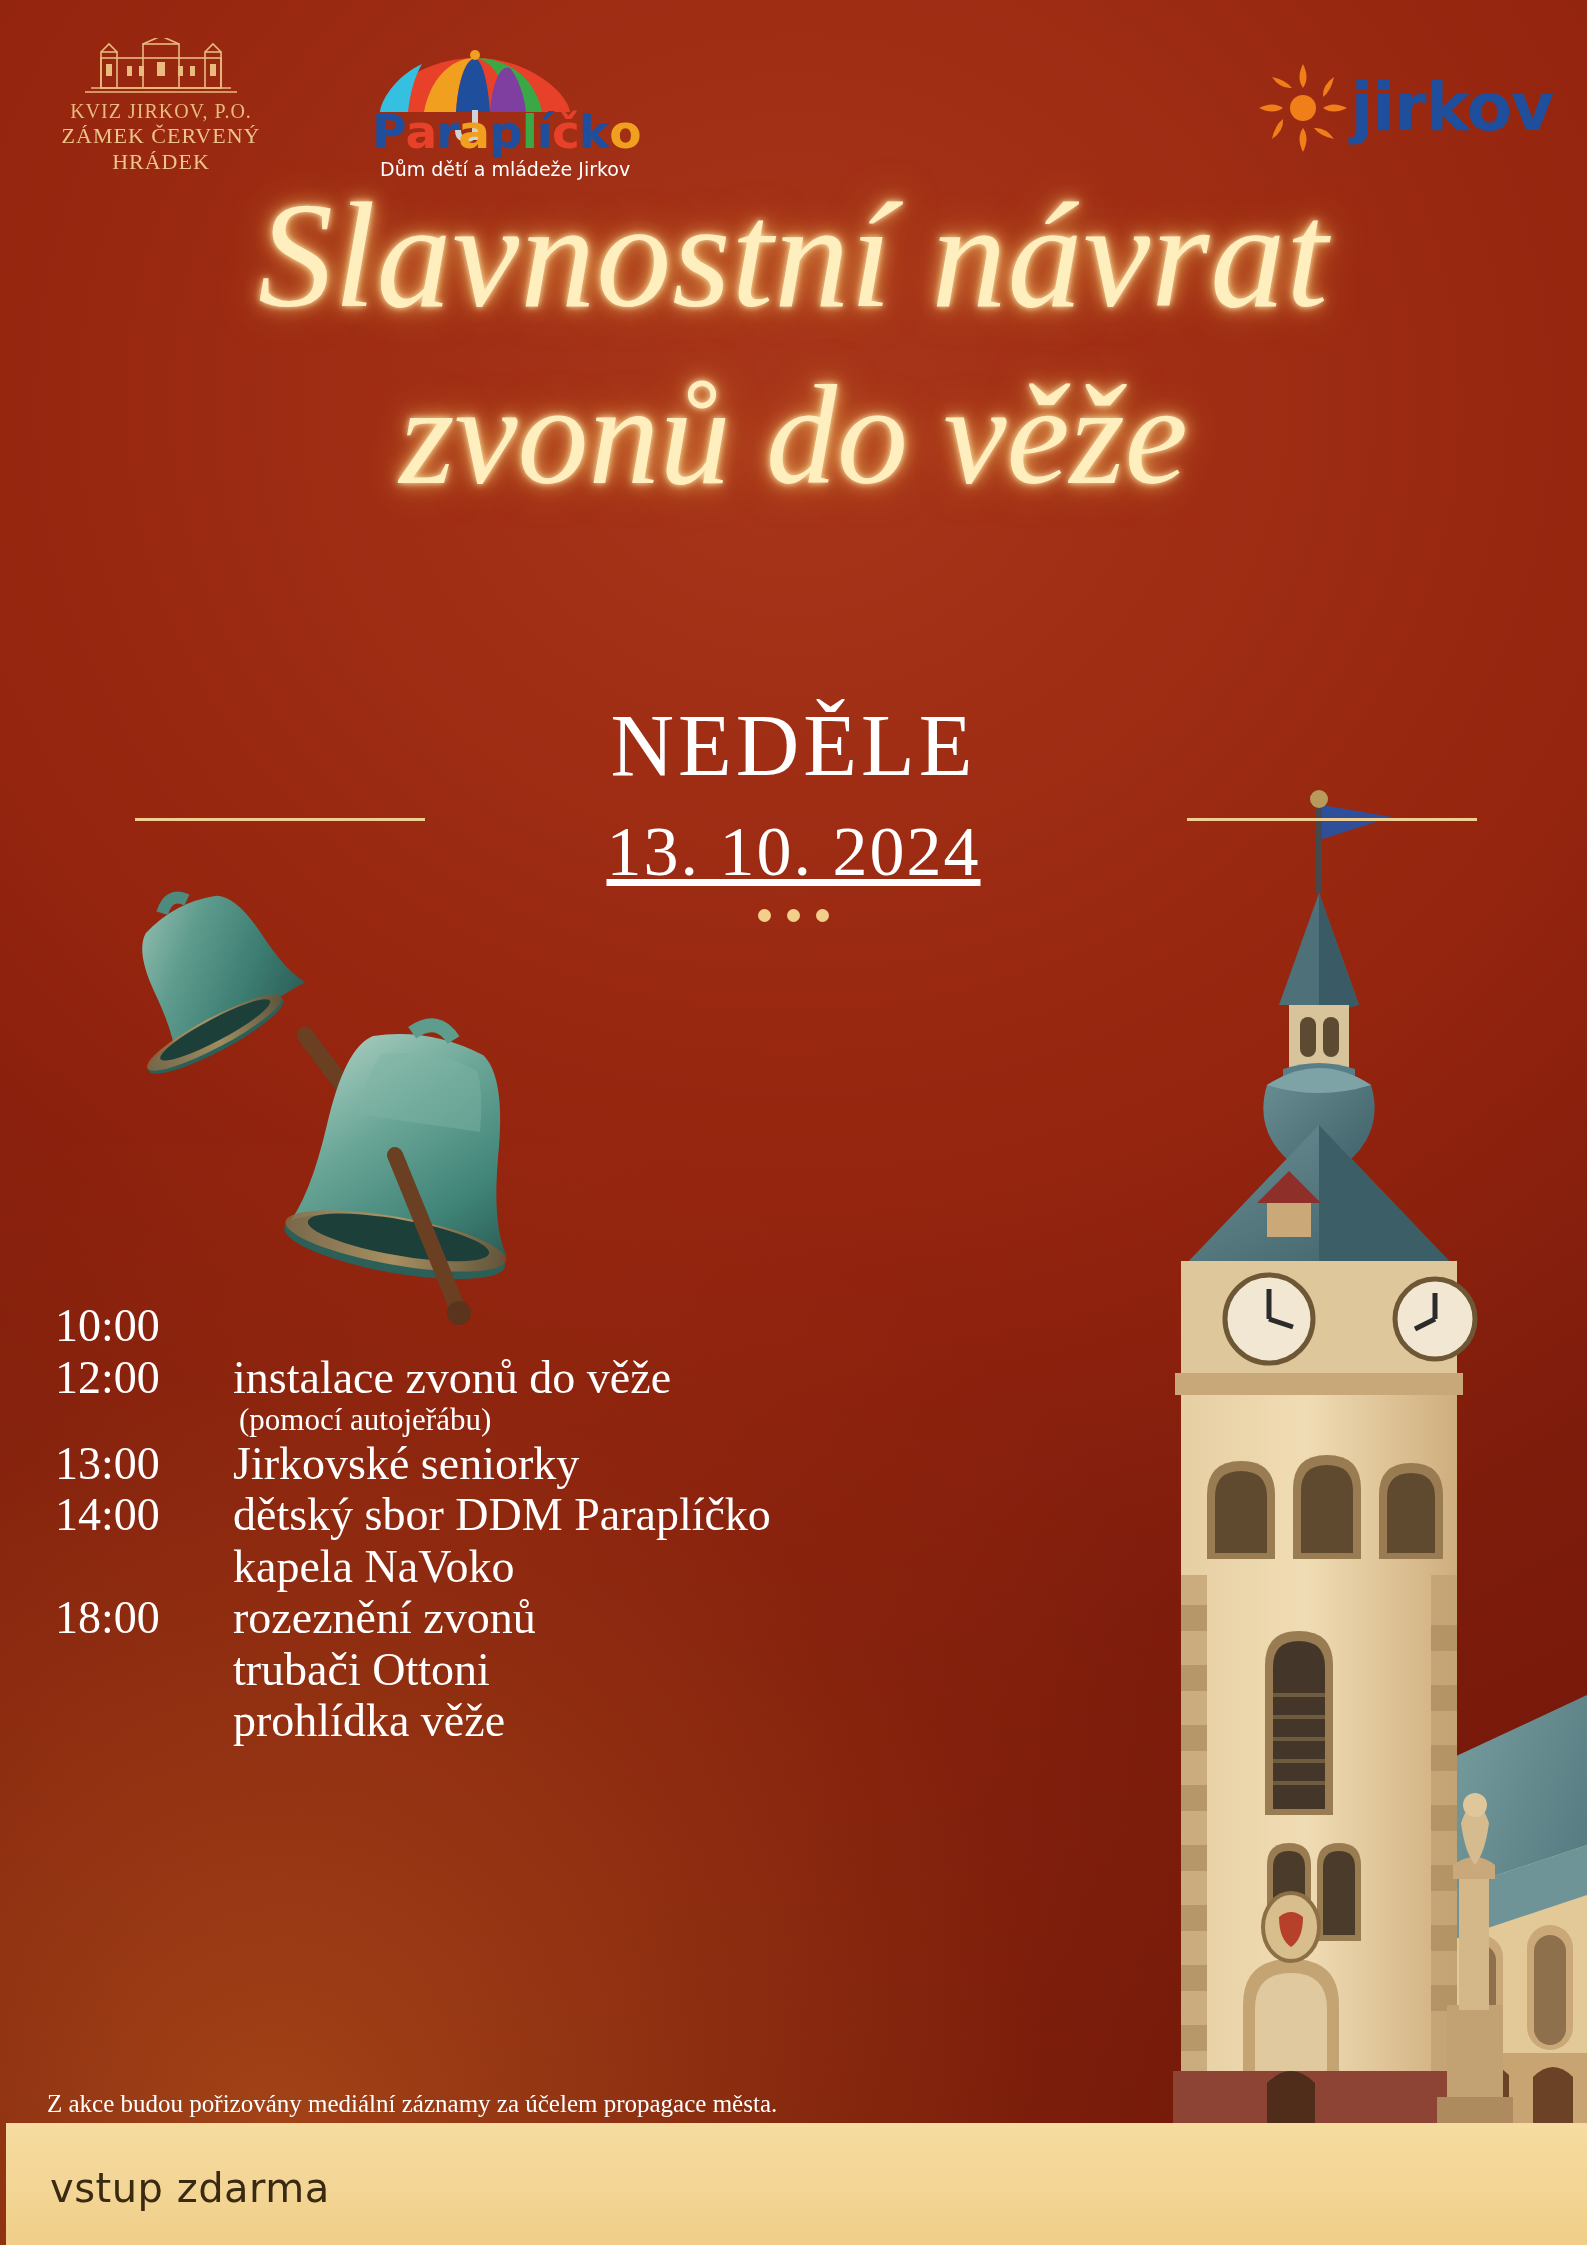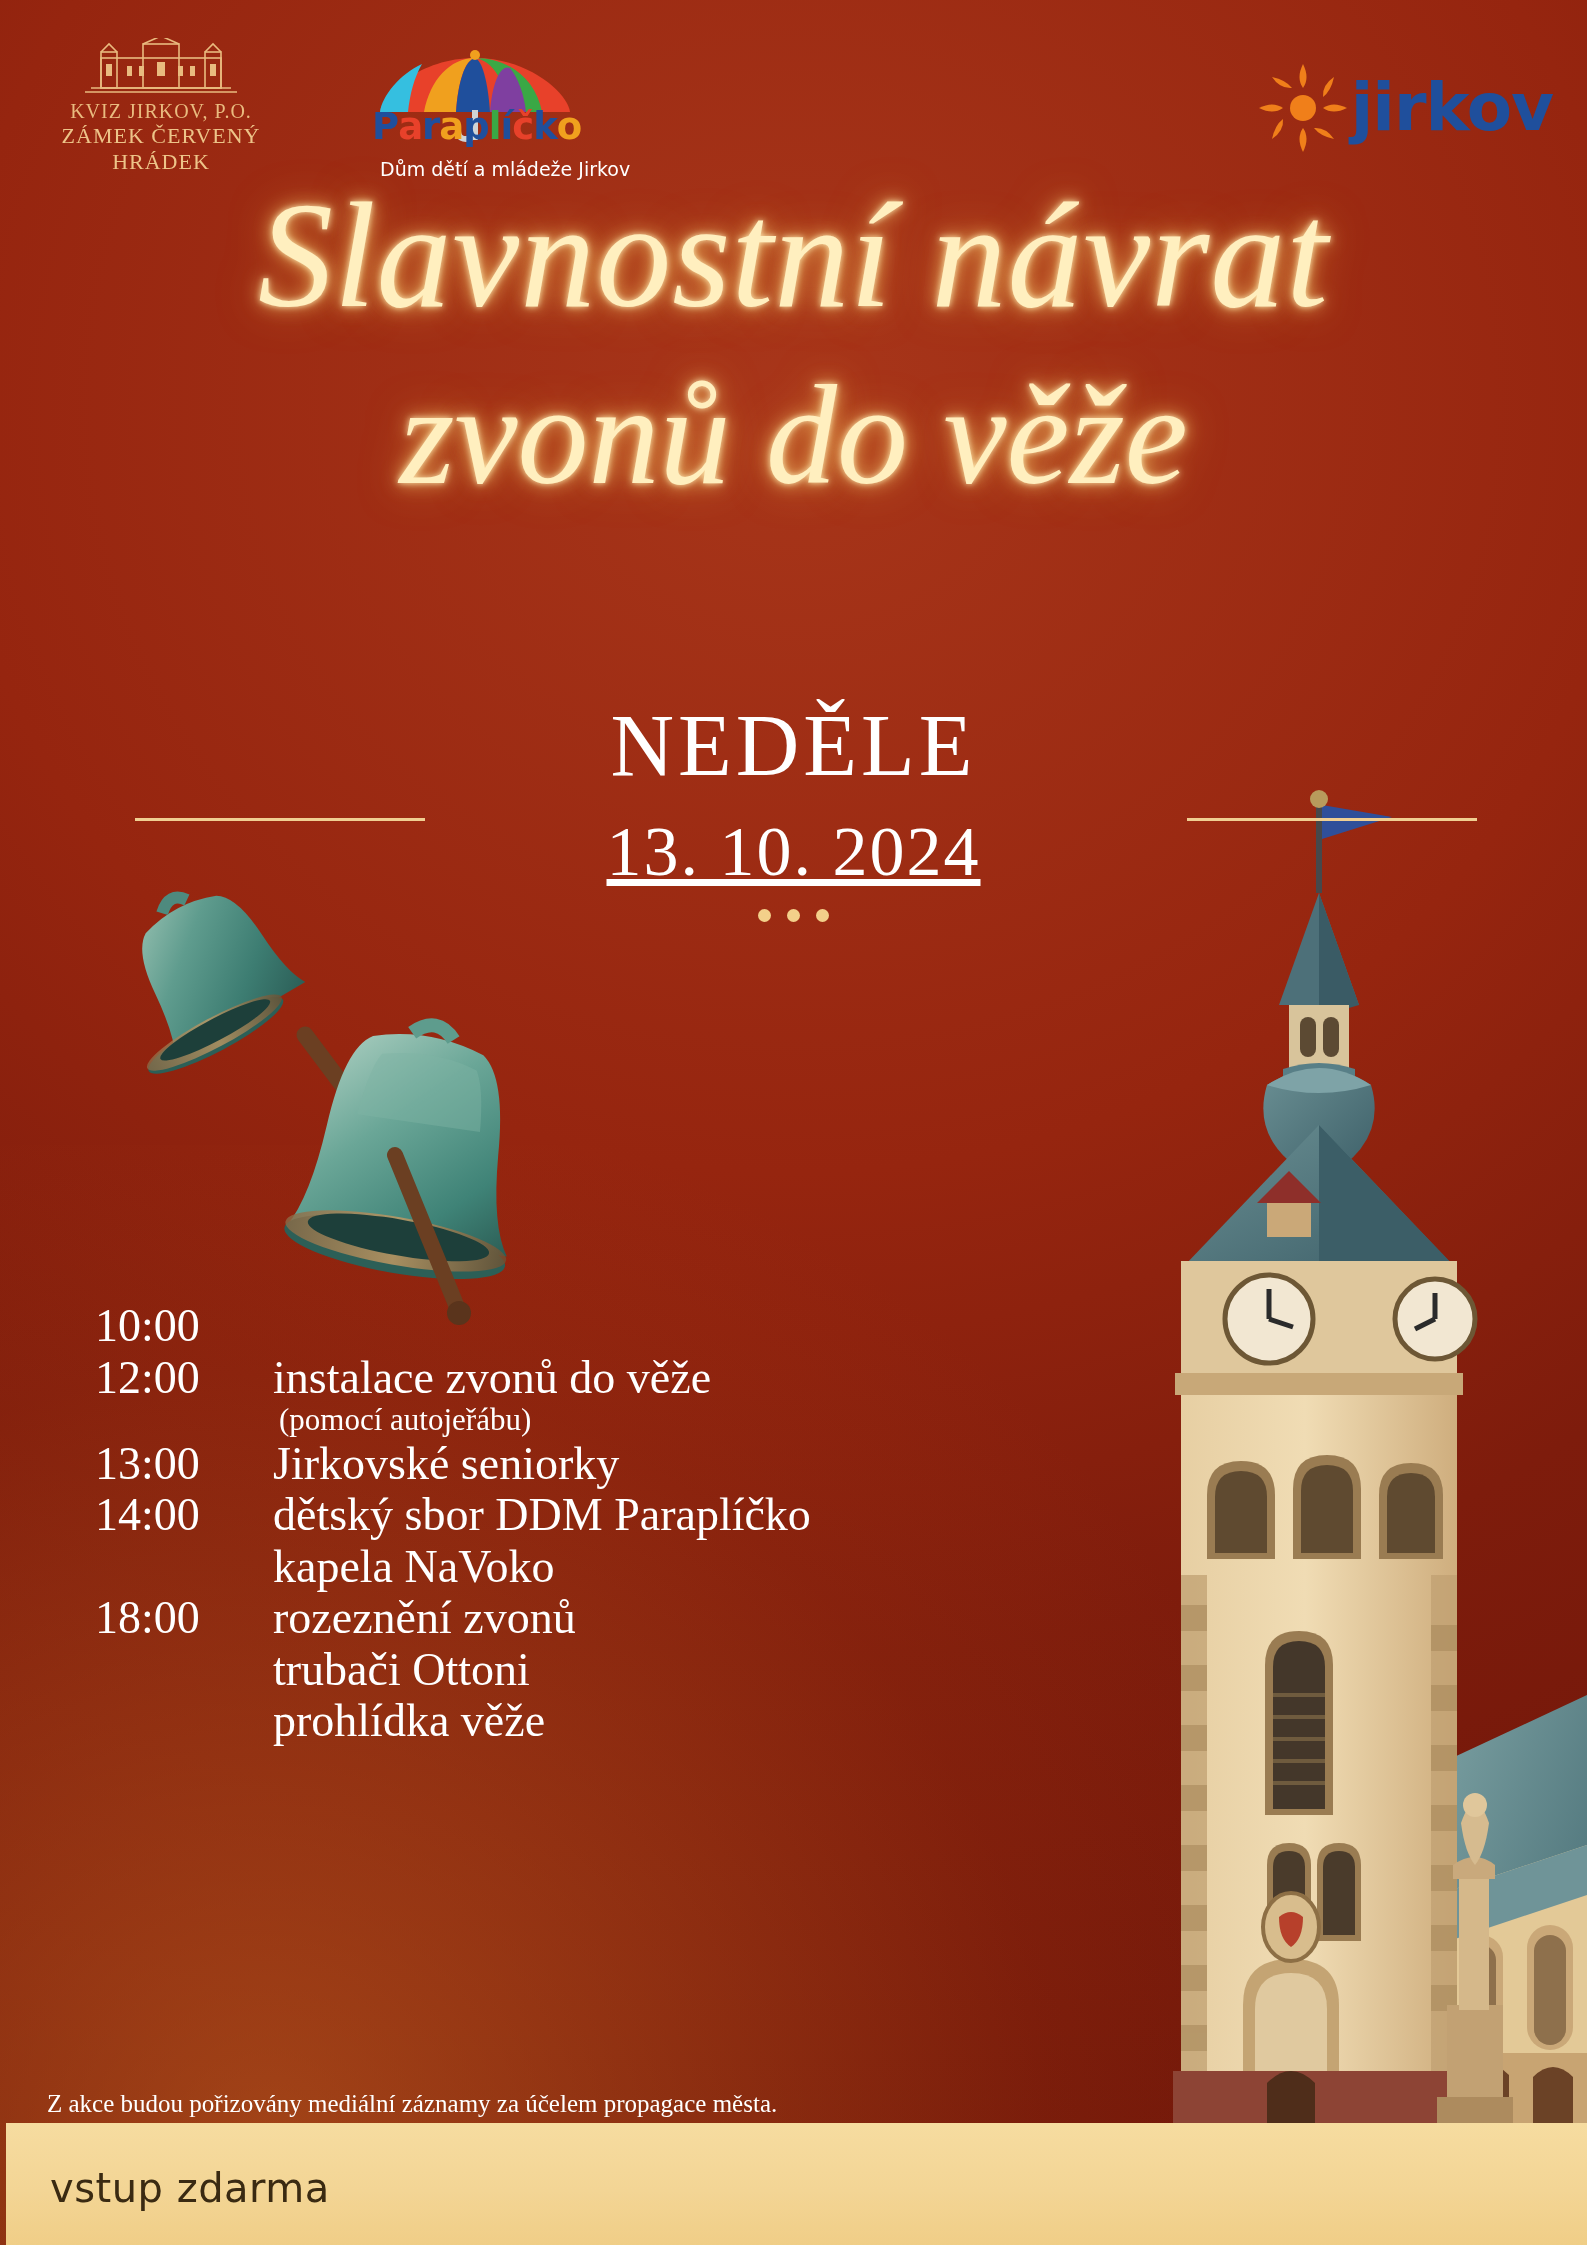--- a/index.html
+++ b/index.html
@@ -79,21 +79,21 @@
     position: absolute;
     left: 10px;
     top: 0px;
   }
   .para-word {
     position: absolute;
     left: 22px;
     top: 58px;
     font-family: "DejaVu Sans", sans-serif;
     font-weight: bold;
-    font-size: 37px;
+    font-size: 47px;
     letter-spacing: -1px;
     line-height: 1;
     white-space: nowrap;
   }
   .para-word span { display: inline-block; }
   .para-sub {
     position: absolute;
     left: 30px;
     top: 108px;
     font-family: "DejaVu Sans", sans-serif;
@@ -215,21 +215,20 @@
     left: 55px;
     top: 1300px;
     width: 900px;
     z-index: 7;
     color: #ffffff;
   }
   .prow {
     display: flex;
     align-items: baseline;
     line-height: 1.12;
-    margin-left: 40px;
   }
   .ptime {
     width: 178px;
     flex: 0 0 178px;
     font-family: "Liberation Serif", serif;
     font-size: 46px;
     color: #ffffff;
   }
   .ptext {
     font-family: "Liberation Serif", serif;

